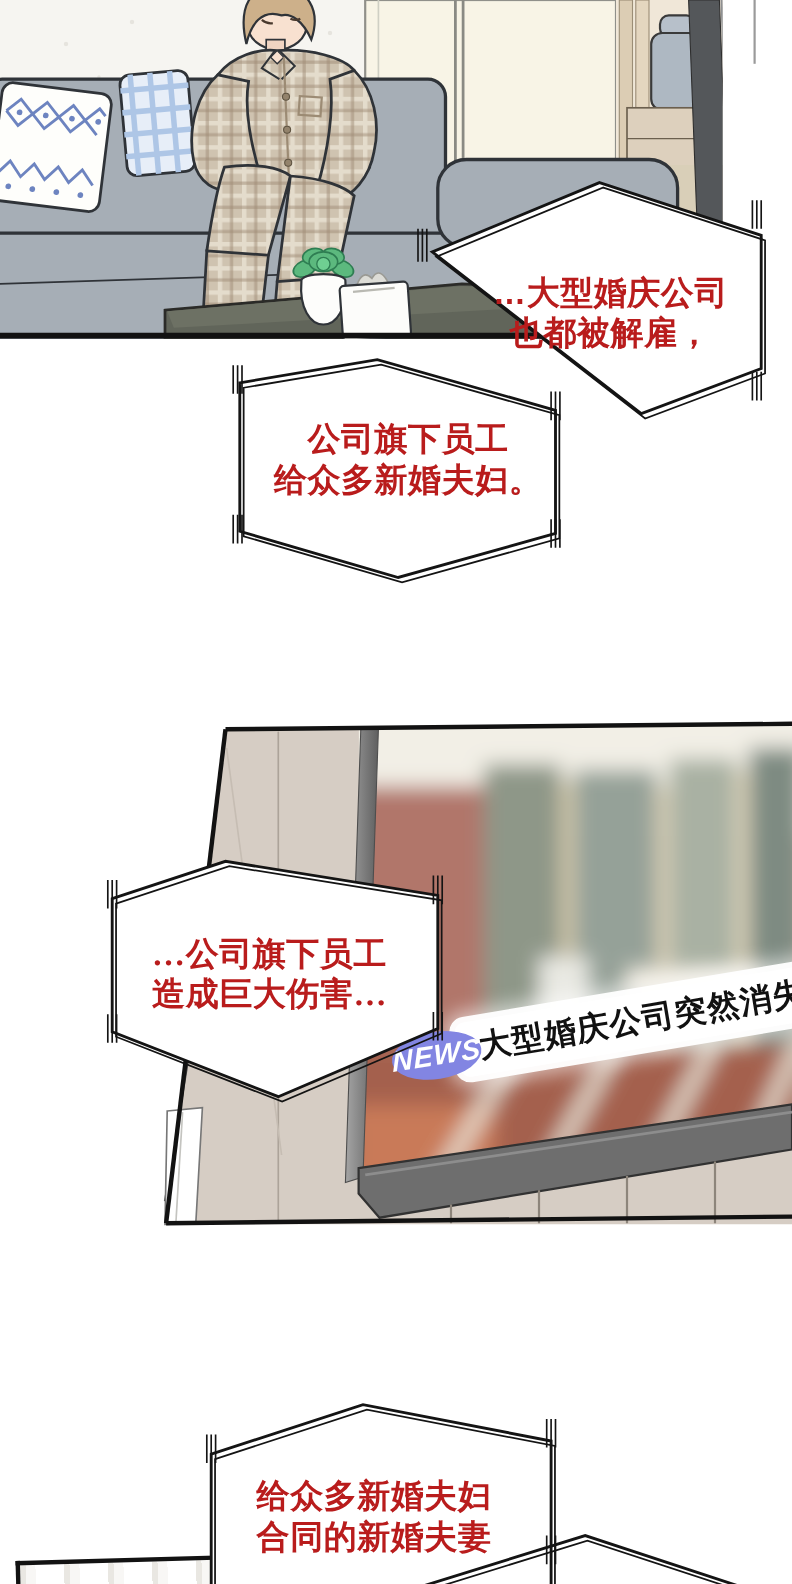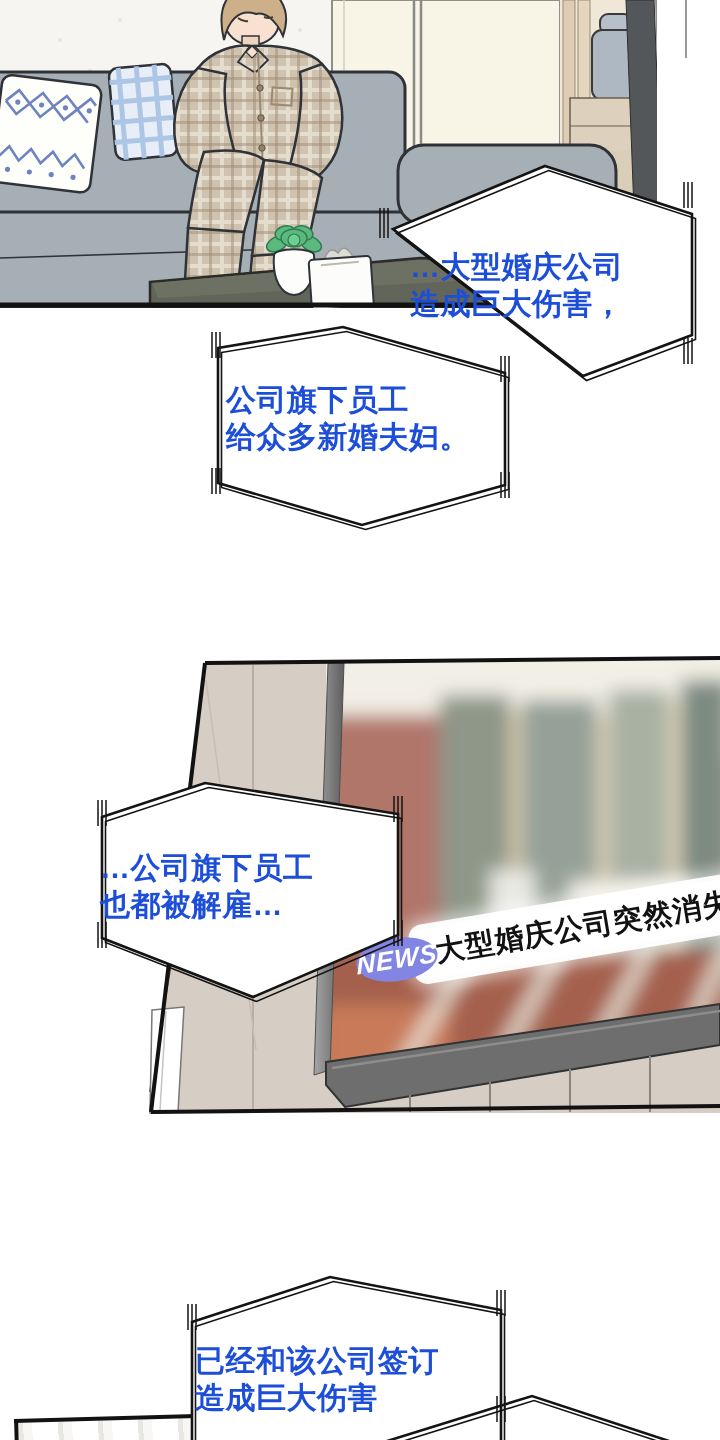--- a/index.html
+++ b/index.html
@@ -33,27 +33,27 @@
   .panel3{
     left:14px;top:1414px;width:178px;height:30px;z-index:3;
     border-top:4px solid #121212;border-left:4px solid #121212;
     transform:rotate(-1.6deg);transform-origin:right top;
     background:repeating-linear-gradient(90deg,#e9e7e2 0 5px,#f8f7f5 5px 14px,#ffffff 14px 40px);
   }
   
   .outlines{left:0;top:0;width:720px;height:1440px;z-index:6;pointer-events:none;}
   
   .btxt{
-    position:absolute;z-index:9;width:290px;text-align:left;
-    font-weight:700;color:#1d4ed8;font-size:30px;line-height:37px;letter-spacing:.5px;
+    position:absolute;z-index:9;width:290px;text-align:center;
+    font-weight:700;color:#b91c1c;font-size:30px;line-height:37px;letter-spacing:.5px;
   }
   .btxt span{display:block;white-space:nowrap;}
   .b1{left:410px;top:248px;}
   .b2{left:226px;top:381px;}
-  .b3{left:100px;top:849px;}
+  .b3{left:100px;top:849px;font-family:Liberation Serif, serif;}
   .b4{left:195px;top:1342px;}
 </style>
 </head>
 <body>
 
 <div class="page">
 
   <svg class="abs panel1" viewBox="0 0 657 308">
     <defs>
       <pattern id="plaid" width="22" height="22" patternUnits="userSpaceOnUse">
@@ -311,28 +311,28 @@
       <path d="M394,796 v26 m4,-26 v26 m4,-26 v26"></path>
       <path d="M394,920 v26 m4,-26 v26 m4,-26 v26"></path>
       <path d="M188,1304 v26 m4,-26 v26 m4,-26 v26"></path>
       <path d="M497,1290 v26 m4,-26 v26 m4,-26 v26"></path>
       <path d="M497,1396 v26 m4,-26 v26 m4,-26 v26"></path>
     </g>
   </svg>
 
   <div class="btxt b1">
     <span>…大型婚庆公司</span>
-    <span>造成巨大伤害，</span>
+    <span>也都被解雇，</span>
   </div>
   <div class="btxt b2">
     <span>公司旗下员工</span>
     <span>给众多新婚夫妇。</span>
   </div>
   <div class="btxt b3">
     <span>…公司旗下员工</span>
-    <span>也都被解雇…</span>
+    <span>造成巨大伤害…</span>
   </div>
   <div class="btxt b4">
-    <span>已经和该公司签订</span>
-    <span>造成巨大伤害</span>
+    <span>给众多新婚夫妇</span>
+    <span>合同的新婚夫妻</span>
   </div>
 
 </div>
 
 </body></html>

